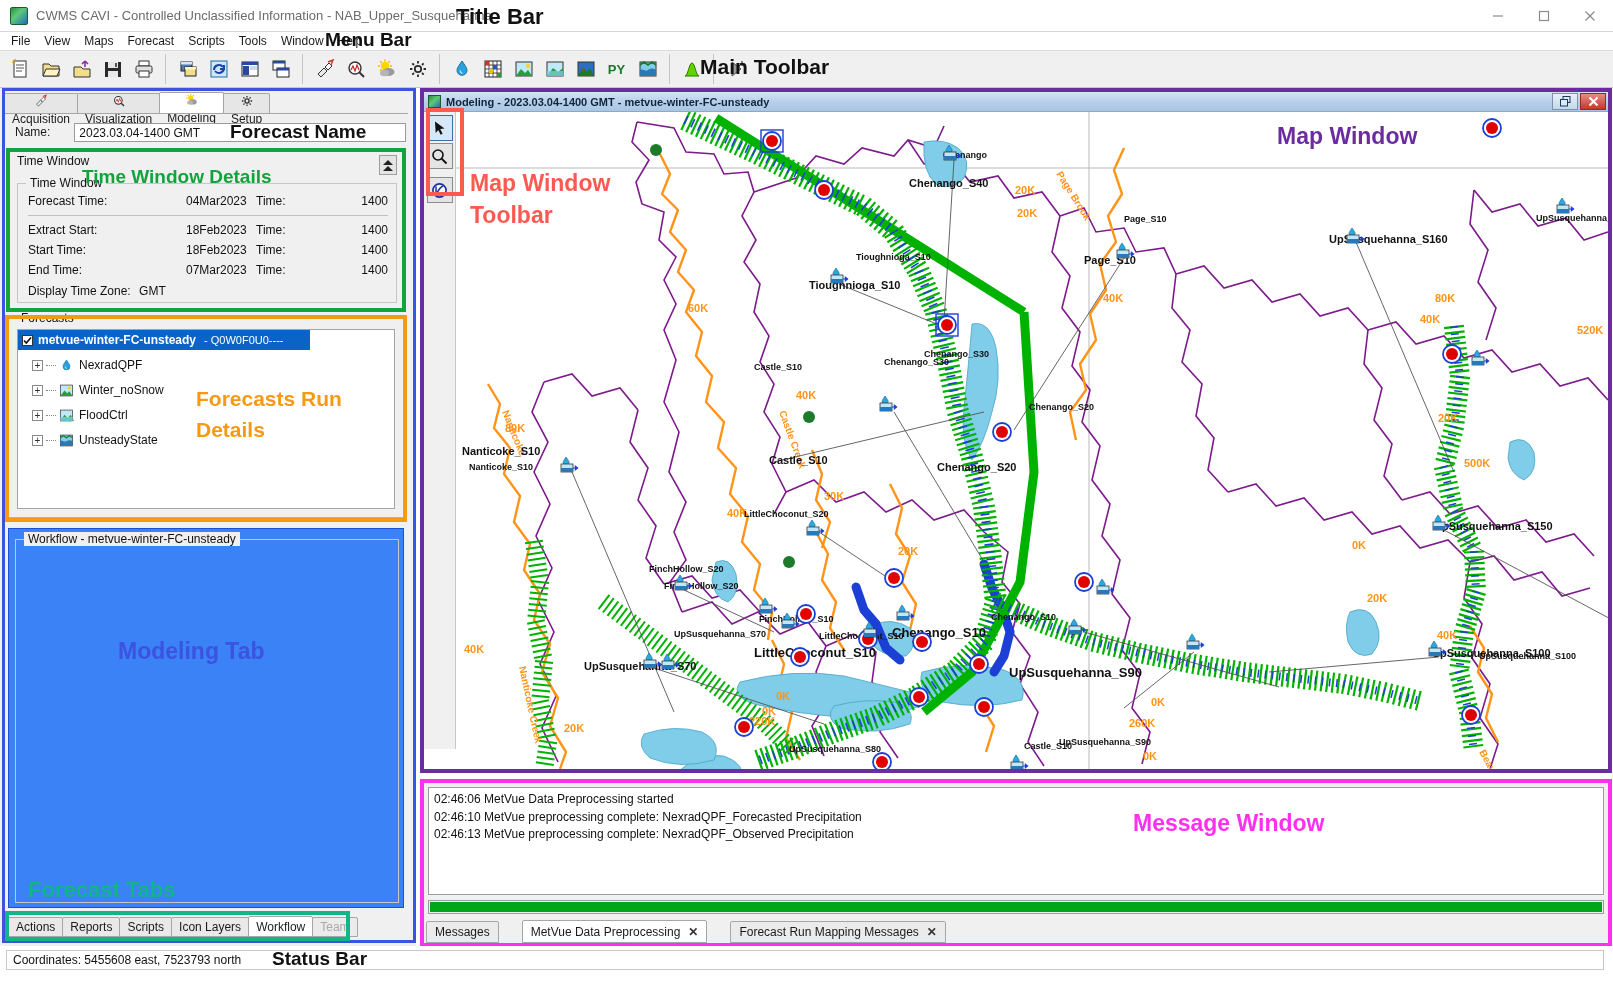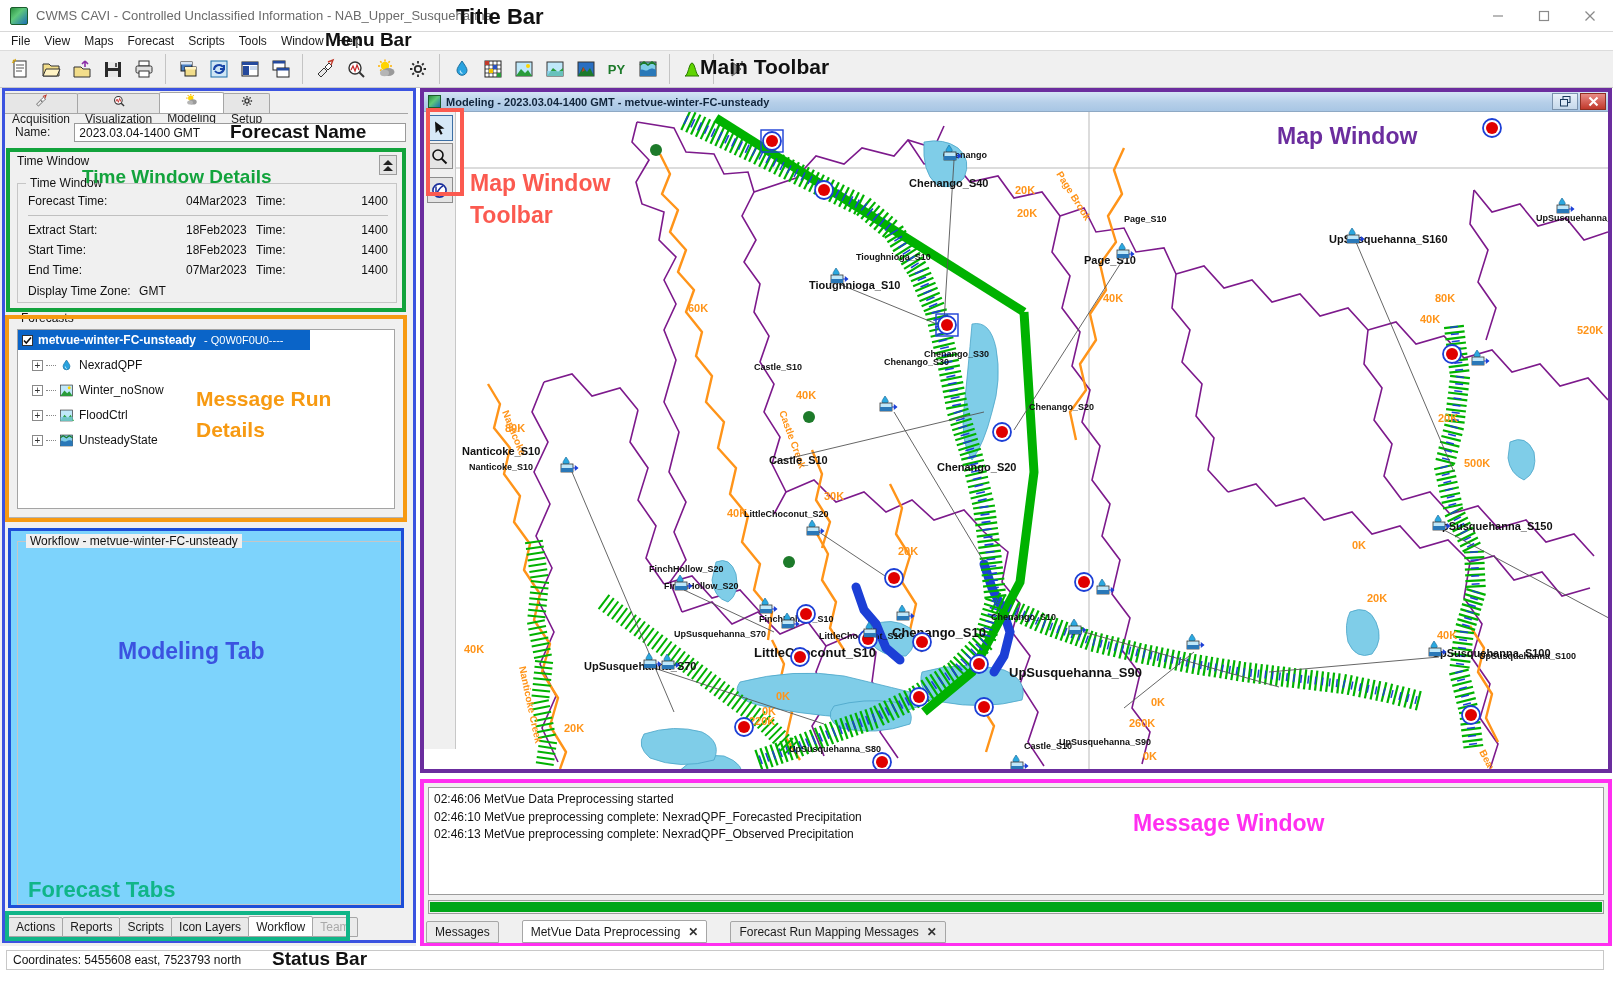--- a/index.html
+++ b/index.html
@@ -167,21 +167,21 @@
   .fc-ic { width:15px; height:15px; margin-right:5px; flex:0 0 auto; }
 
   #ann-forecasts-box {
     position:absolute; left:5px; top:315px; width:402px; height:207px;
     border:4px solid #f79a12; pointer-events:none;
   }
 
   
   #workflow-panel {
     position:absolute; left:8px; top:528px; width:396px; height:380px;
-    background:#7dd3fc; border:3px solid #1d4ed8;
+    background:#3b82f6; border:1px solid #1d4ed8;
   }
   #wf-inner {
     position:absolute; left:6px; top:10px; width:384px; height:364px;
     border:1px solid #c6c6c6;
   }
   #wf-legend {
     position:absolute; left:8px; top:-8px; background:#f0f0f0; padding:0 4px;
     font-size:12px; color:#111; white-space:nowrap;
   }
 
@@ -1764,21 +1764,21 @@
 <div id="ann-timewindow-box"></div>
 <div id="ann-forecasts-box"></div>
 <div id="ann-fctabs-box"></div>
 
 <div id="annotation-layer">
     <div class="ann" id="title-bar-ann" style="left: 456px; top: 4px; font-size: 22px; color: rgb(17, 17, 17);">Title Bar</div>
     <div class="ann" id="menu-bar-ann" style="left: 325px; top: 29px; font-size: 19px; color: rgb(17, 17, 17);">Menu Bar</div>
     <div class="ann" id="main-toolbar-ann" style="left: 700px; top: 55px; font-size: 21px; color: rgb(17, 17, 17);">Main Toolbar</div>
     <div class="ann" id="forecast-name-ann" style="left: 230px; top: 121px; font-size: 19px; color: rgb(17, 17, 17);">Forecast Name</div>
     <div class="ann" id="time-window-ann" style="left: 82px; top: 166px; font-size: 19px; color: rgb(18, 163, 60);">Time Window Details</div>
-    <div class="ann" id="forecast-run-ann" style="left: 196px; top: 387px; font-size: 21px; color: rgb(247, 154, 18);">Message Run</div>
+    <div class="ann" id="forecast-run-ann" style="left: 196px; top: 387px; font-size: 21px; color: rgb(247, 154, 18);">Forecasts Run</div>
     <div class="ann" id="forecast-run-ann2" style="left: 196px; top: 418px; font-size: 21px; color: rgb(247, 154, 18);">Details</div>
     <div class="ann" id="modeling-tab-ann" style="left: 118px; top: 638px; font-size: 23px; color: rgb(59, 83, 224);">Modeling Tab</div>
     <div class="ann" id="forecast-tabs-ann" style="left: 28px; top: 877px; font-size: 22px; color: rgb(16, 181, 136);">Forecast Tabs</div>
     <div class="ann" id="status-bar-ann" style="left: 272px; top: 948px; font-size: 19px; color: rgb(17, 17, 17);">Status Bar</div>
     <div class="ann" id="map-window-ann" style="left: 1277px; top: 123px; font-size: 23px; color: rgb(107, 45, 158);">Map Window</div>
     <div class="ann" id="map-toolbar-ann" style="left: 470px; top: 170px; font-size: 23px; color: rgb(251, 90, 80);">Map Window</div>
     <div class="ann" id="map-toolbar-ann2" style="left: 470px; top: 202px; font-size: 23px; color: rgb(251, 90, 80);">Toolbar</div>
     <div class="ann" id="message-window-ann" style="left: 1133px; top: 810px; font-size: 23px; color: rgb(255, 47, 240);">Message Window</div>
   </div>
 

